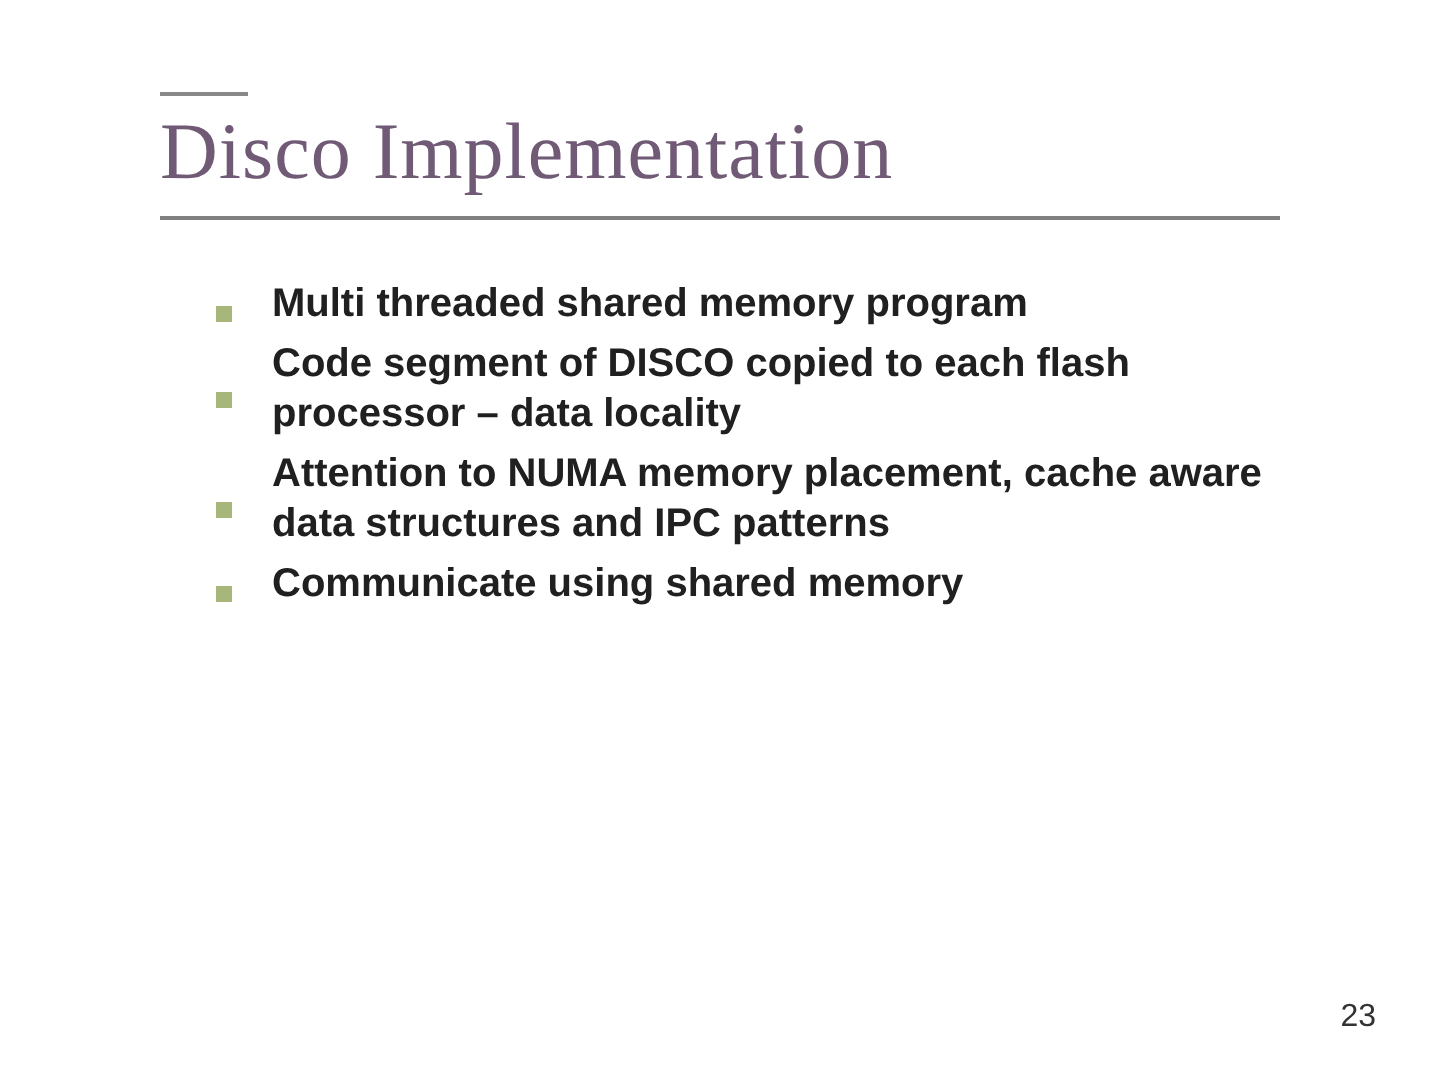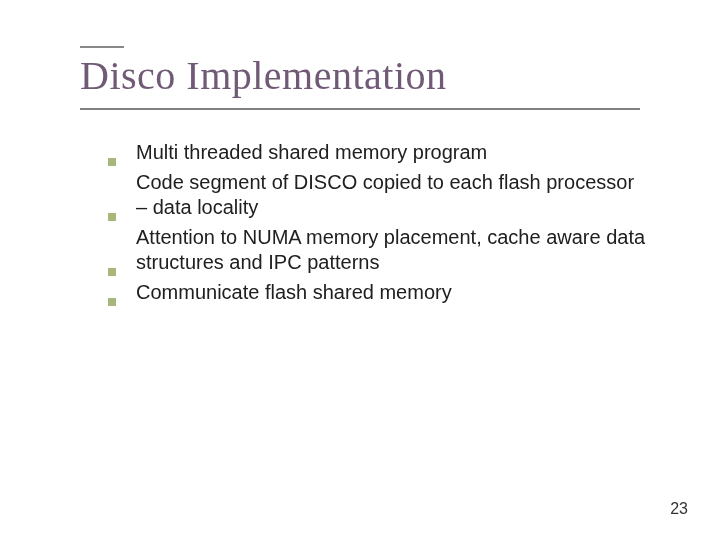--- a/index.html
+++ b/index.html
@@ -45,23 +45,24 @@
     background: #808080;
   }
   .body {
     position: absolute;
     left: 108px;
     top: 140px;
     width: 540px;
   }
   .item {
     display: flex;
-    align-items: flex-end;
+    align-items: center;
     margin-bottom: 4px;
     line-height: 1.28;
+    font-weight: bold;
   }
   .bullet {
     flex: 0 0 auto;
     width: 8px;
     height: 8px;
     background: #a7b77a; 
     margin-top: 9px;
     margin-right: 20px;
   }
   .text {
@@ -96,19 +97,19 @@
     <div class="item">
       <div class="bullet"></div>
       <div class="text">Code segment of DISCO copied to each flash processor – data locality</div>
     </div>
     <div class="item">
       <div class="bullet"></div>
       <div class="text">Attention to NUMA memory placement, cache aware data structures and IPC patterns</div>
     </div>
     <div class="item">
       <div class="bullet"></div>
-      <div class="text">Communicate flash shared memory</div>
+      <div class="text">Communicate using shared memory</div>
     </div>
   </div>
 
   <div class="pagenum">23</div>
 
 </div>
 
 </body></html>

